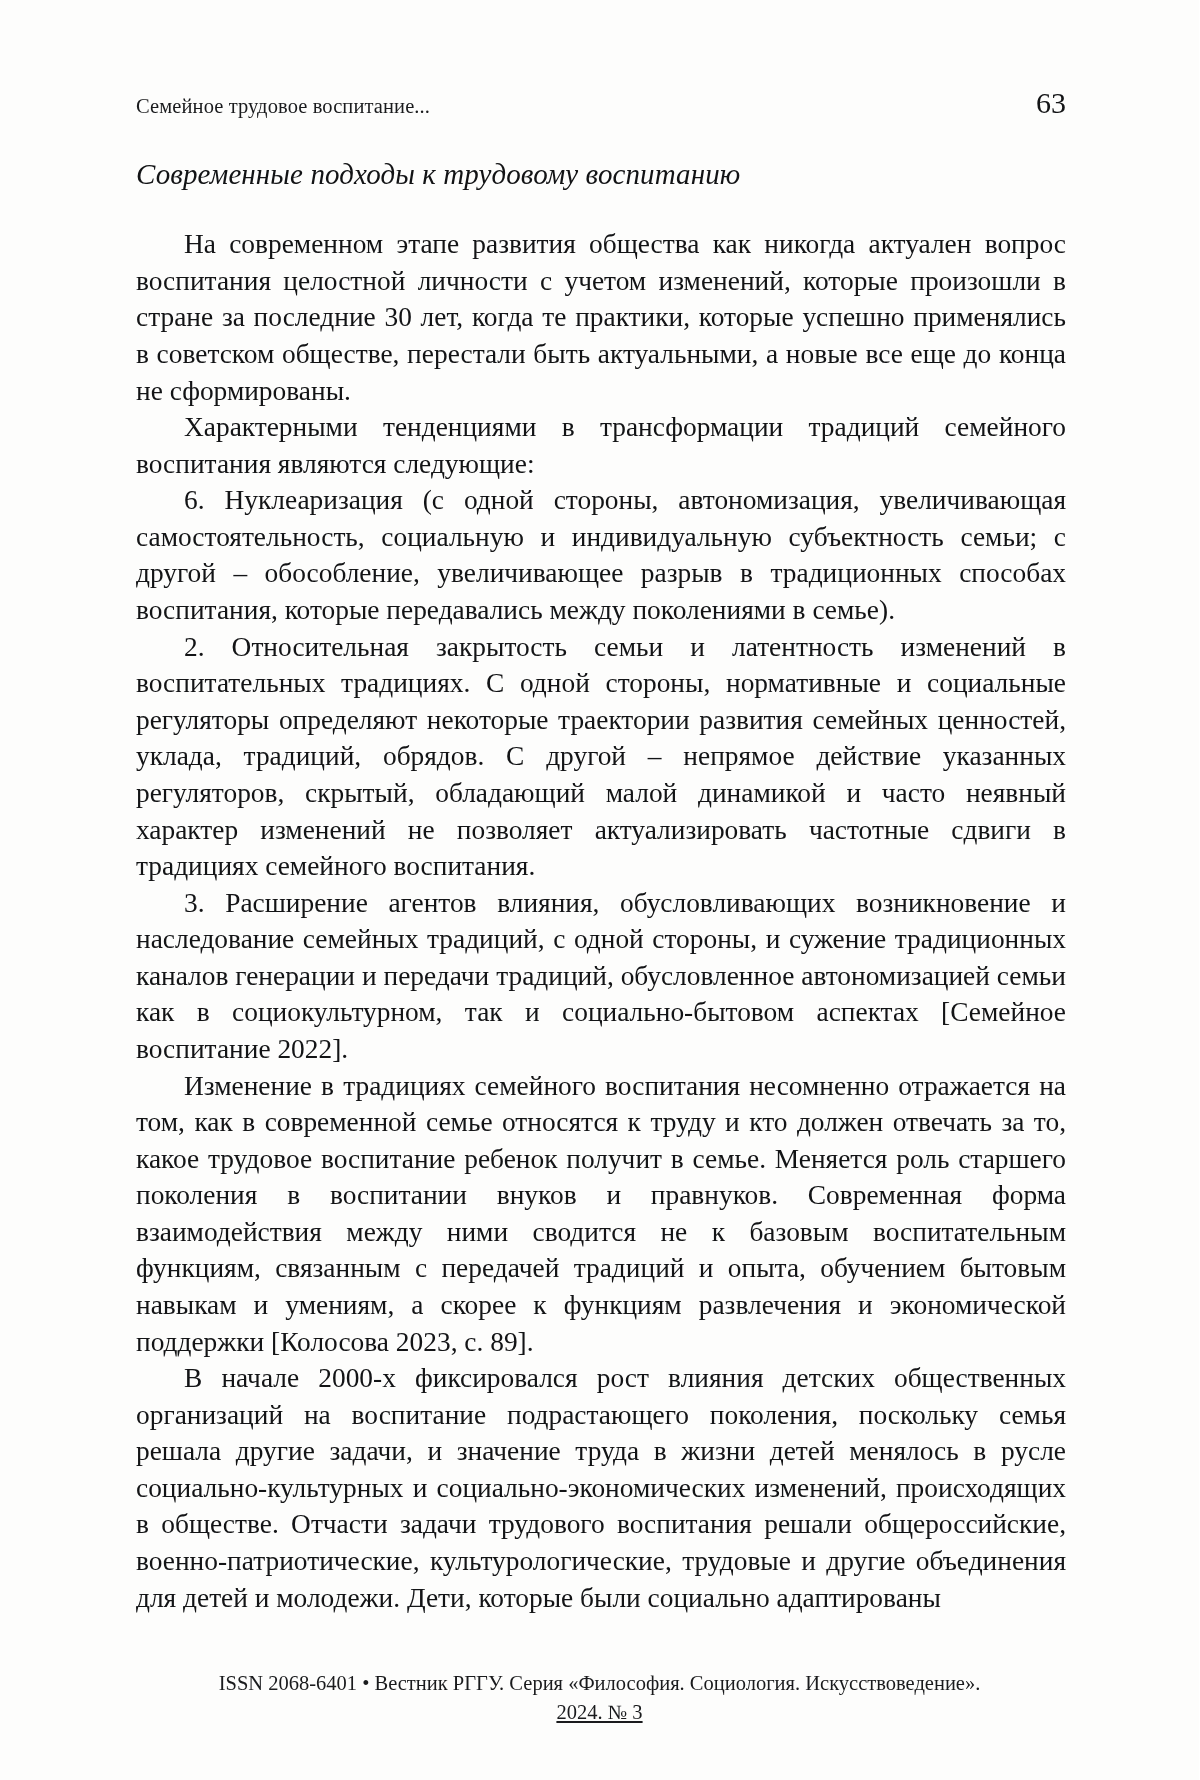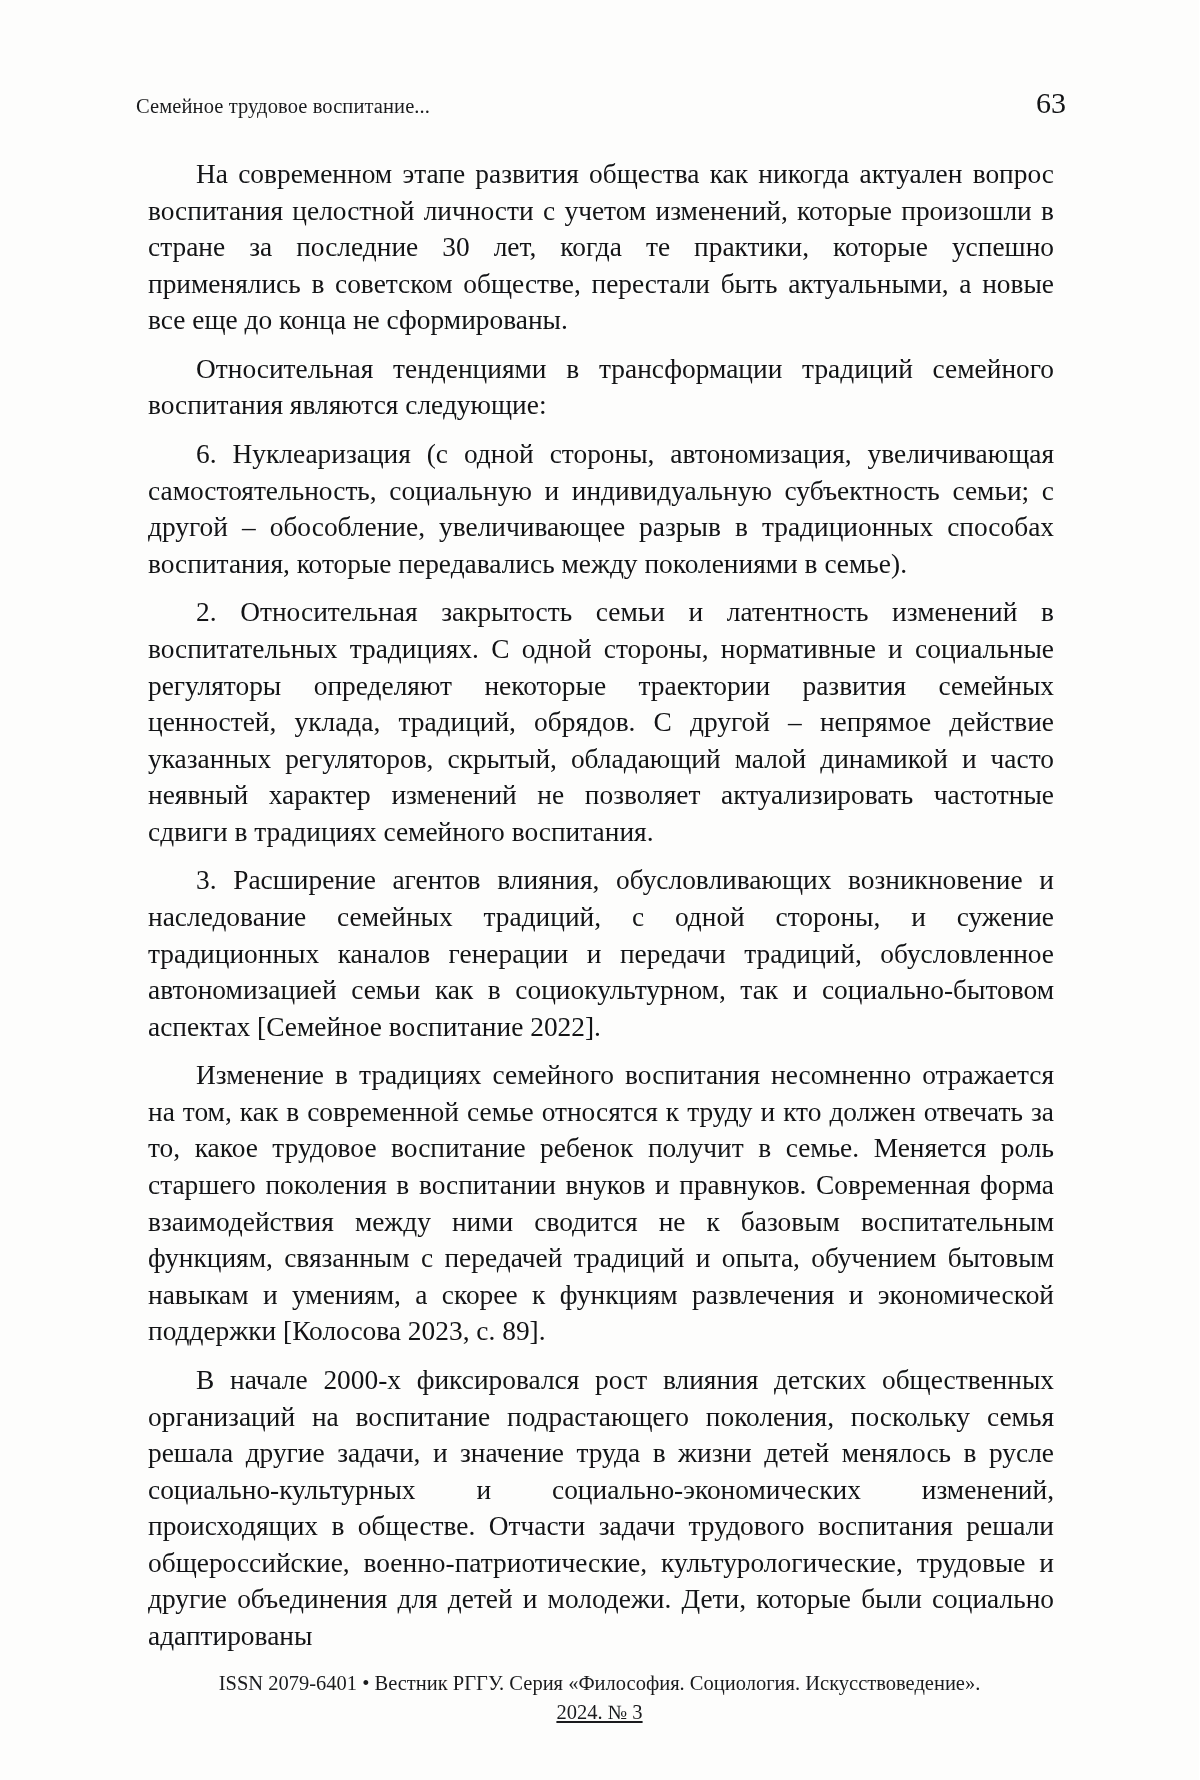--- a/index.html
+++ b/index.html
@@ -44,21 +44,21 @@
     line-height: 1.25;
     margin-bottom: 34px;
     color: #121315;
     letter-spacing: 0.1px;
   }
   p.body-par {
     font-size: 27.4px;
     line-height: 1.335;
     text-align: justify;
     text-indent: 48px;
-    margin: 12px;
+    margin: 0;
     color: #131416;
     hyphens: manual;
     -webkit-hyphens: manual;
   }
   .footer {
     position: absolute;
     left: 0;
     right: 0;
     bottom: 52px;
     text-align: center;
@@ -76,29 +76,30 @@
 
 <div class="page">
 
   <div class="content">
 
     <div class="running-head">
       <div class="running-title">Семейное трудовое воспитание...</div>
       <div class="page-number">63</div>
     </div>
 
+    <div class="section-heading">Современные подходы к трудовому воспитанию</div>
 
     <p class="body-par">На современном этапе развития общества как никогда актуален вопрос воспитания целостной личности с учетом изменений, которые произошли в стране за последние 30 лет, когда те практики, которые успешно применялись в советском обществе, перестали быть актуальными, а новые все еще до конца не сформированы.</p>
-    <p class="body-par">Относительная тенденциями в трансформации традиций семейного воспитания являются следующие:</p>
+    <p class="body-par">Характерными тенденциями в трансформации традиций семейного воспитания являются следующие:</p>
     <p class="body-par">6. Нуклеаризация (с одной стороны, автономизация, увеличивающая самостоятельность, социальную и индивидуальную субъектность семьи; с другой – обособление, увеличивающее разрыв в традиционных способах воспитания, которые передавались между поколениями в семье).</p>
     <p class="body-par">2. Относительная закрытость семьи и латентность изменений в воспитательных традициях. С одной стороны, нормативные и социальные регуляторы определяют некоторые траектории развития семейных ценностей, уклада, традиций, обрядов. С другой – непрямое действие указанных регуляторов, скрытый, обладающий малой динамикой и часто неявный характер изменений не позволяет актуализировать частотные сдвиги в традициях семейного воспитания.</p>
     <p class="body-par">3. Расширение агентов влияния, обусловливающих возникновение и наследование семейных традиций, с одной стороны, и сужение традиционных каналов генерации и передачи традиций, обусловленное автономизацией семьи как в социокультурном, так и социально-бытовом аспектах [Семейное воспитание 2022].</p>
     <p class="body-par">Изменение в традициях семейного воспитания несомненно отражается на том, как в современной семье относятся к труду и кто должен отвечать за то, какое трудовое воспитание ребенок получит в семье. Меняется роль старшего поколения в воспитании внуков и правнуков. Современная форма взаимодействия между ними сводится не к базовым воспитательным функциям, связанным с передачей традиций и опыта, обучением бытовым навыкам и умениям, а скорее к функциям развлечения и экономической поддержки [Колосова 2023, с. 89].</p>
     <p class="body-par">В начале 2000-х фиксировался рост влияния детских общественных организаций на воспитание подрастающего поколения, поскольку семья решала другие задачи, и значение труда в жизни детей менялось в русле социально-культурных и социально-экономических изменений, происходящих в обществе. Отчасти задачи трудового воспитания решали общероссийские, военно-патриотические, культурологические, трудовые и другие объединения для детей и молодежи. Дети, которые были социально адаптированы</p>
 
   </div>
 
   <div class="footer">
-    <span>ISSN 2079-6401 • Вестник РГГУ.  Серия «Философия. Социология. Искусствоведение».</span>
+    <span>ISSN 2068-6401 • Вестник РГГУ.  Серия «Философия. Социология. Искусствоведение».</span>
     <span class="footer-line2">2024. № 3</span>
   </div>
 
 </div>
 
 </body></html>

